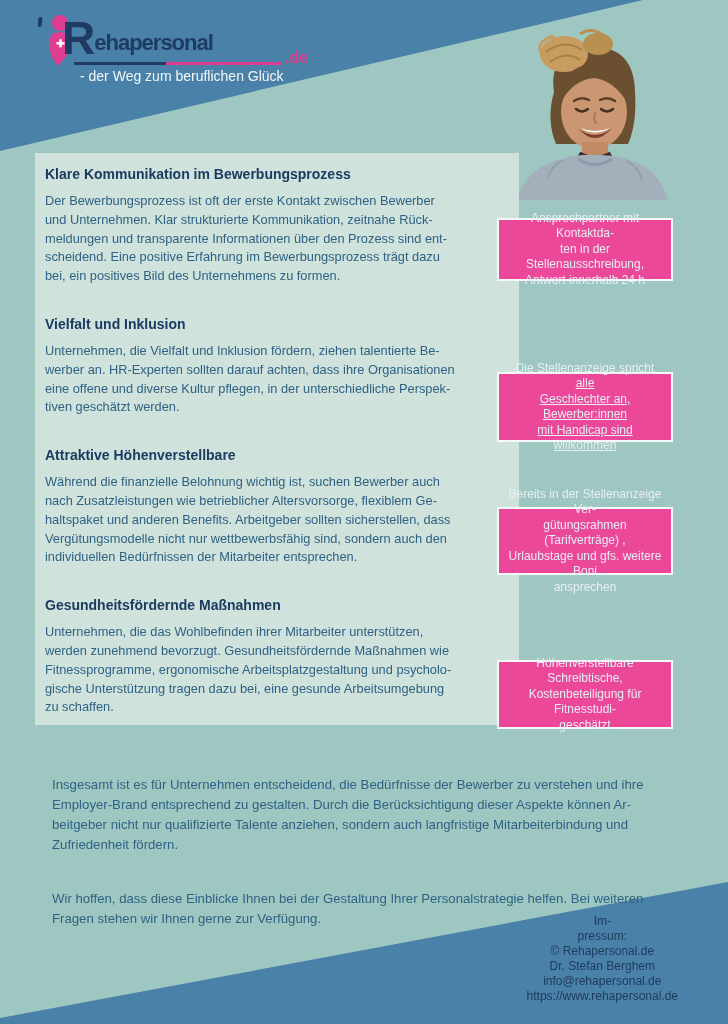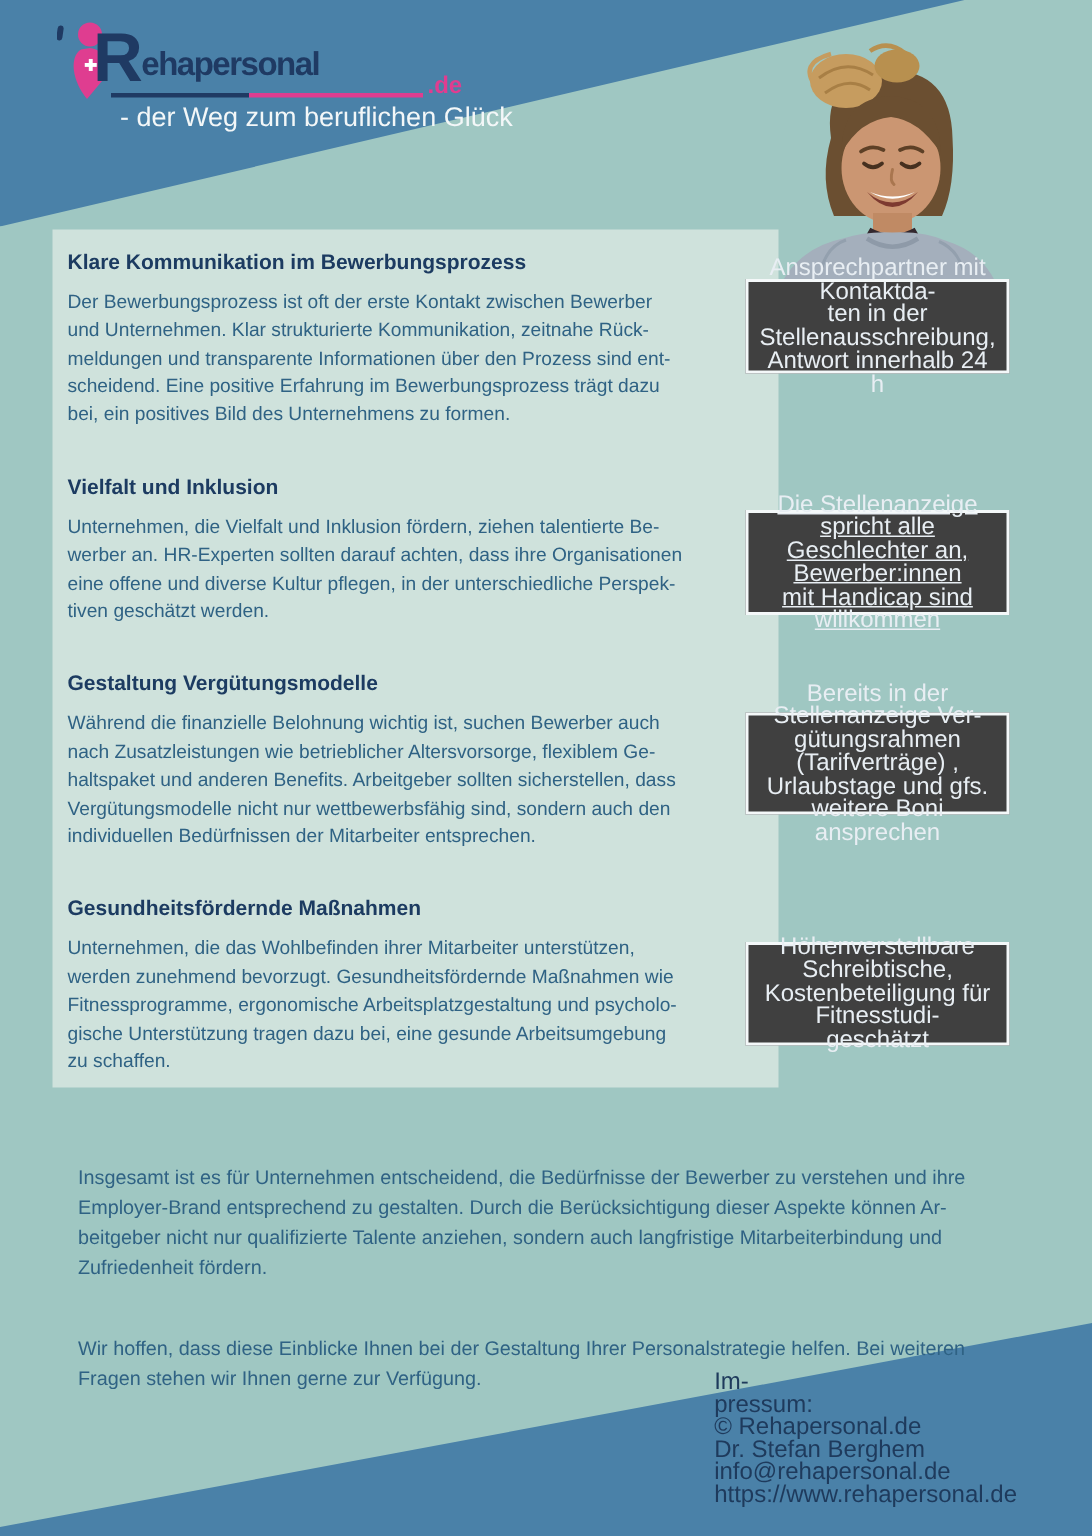--- a/index.html
+++ b/index.html
@@ -13,49 +13,49 @@
 
   
   .logo{position:absolute;left:36px;top:10px;width:300px;height:80px;z-index:3;}
   .logo-pin{position:absolute;left:2px;top:4px;}
   .wordmark{position:absolute;left:26px;top:2px;white-space:nowrap;color:#1f3a63;font-weight:bold;letter-spacing:-1px;}
   .wordmark .first{font-size:46px;line-height:52px;vertical-align:-4px;}
   .wordmark .rest{font-size:22px;line-height:52px;}
   .rule-navy{position:absolute;left:38px;top:52px;width:92px;height:3px;background:#1f3a63;}
   .rule-pink{position:absolute;left:130px;top:52px;width:116px;height:3px;background:#df3d90;}
   .tld{position:absolute;left:249px;top:39px;color:#df3d90;font-weight:bold;font-size:16px;}
-  .tagline{position:absolute;left:44px;top:58px;color:#f3f7f8;font-size:18px;white-space:nowrap;}
+  .tagline{position:absolute;left:44px;top:58px;color:#f3f7f8;font-size:14px;white-space:nowrap;}
 
   
   .avatar{position:absolute;left:492px;top:28px;z-index:1;}
 
   
   .panel{position:absolute;left:35px;top:153px;width:484px;height:572px;background:#cfe2dc;z-index:1;
          padding:12px 6px 0 10px;box-sizing:border-box;}
   .panel h3{margin:0 0 8px 0;font-size:14px;line-height:19px;color:#1c3b61;font-weight:bold;}
   .panel p{margin:0 0 29px 0;font-size:12.8px;line-height:18.8px;color:#2f6284;}
   .prewrap{white-space:pre-line;}
 
   
-  .callout{position:absolute;left:497px;width:176px;background:#404040;border:2px solid #f4f8f9;
+  .callout{position:absolute;left:497px;width:176px;background:#ec4899;border:2px solid #f4f8f9;
            box-sizing:border-box;z-index:2;display:flex;align-items:center;justify-content:center;
-           color:#e8eef3;font-size:16px;line-height:15.5px;text-align:center;padding:4px 6px;}
+           color:#e8eef3;font-size:12px;line-height:15.5px;text-align:center;padding:4px 6px;margin-top:32px;}
   .callout-1{top:186px;height:63px;}
   .callout-2{top:340px;height:70px;text-decoration:underline;}
   .callout-3{top:475px;height:68px;}
   .callout-4{top:628px;height:69px;}
 
   
   .outro{position:absolute;left:52px;width:668px;color:#2f6284;font-size:13.2px;line-height:20px;z-index:1;}
   .outro-1{top:762px;}
   .outro-2{top:876px;}
 
   
-  .impressum{position:absolute;right:50px;top:914px;text-align:left;color:#1e3a5c;
-             font-size:16px;line-height:15px;z-index:2;}
+  .impressum{position:absolute;right:50px;top:914px;text-align:center;color:#1e3a5c;
+             font-size:12px;line-height:15px;z-index:2;}
   .impressum div{white-space:nowrap;}
 </style>
 </head>
 <body>
 
 <div class="page">
 
   <div class="wedge wedge-top"></div>
   <div class="wedge wedge-bottom"></div>
 
@@ -112,21 +112,21 @@
     <p class="prewrap">Der Bewerbungsprozess ist oft der erste Kontakt zwischen Bewerber
 und Unternehmen. Klar strukturierte Kommunikation, zeitnahe Rück-
 meldungen und transparente Informationen über den Prozess sind ent-
 scheidend. Eine positive Erfahrung im Bewerbungsprozess trägt dazu
 bei, ein positives Bild des Unternehmens zu formen.</p>
     <h3>Vielfalt und Inklusion</h3>
     <p class="prewrap">Unternehmen, die Vielfalt und Inklusion fördern, ziehen talentierte Be-
 werber an. HR-Experten sollten darauf achten, dass ihre Organisationen
 eine offene und diverse Kultur pflegen, in der unterschiedliche Perspek-
 tiven geschätzt werden.</p>
-    <h3>Gestaltung Vergütungsmodelle</h3>
+    <h3>Attraktive Höhenverstellbare</h3>
     <p class="prewrap">Während die finanzielle Belohnung wichtig ist, suchen Bewerber auch
 nach Zusatzleistungen wie betrieblicher Altersvorsorge, flexiblem Ge-
 haltspaket und anderen Benefits. Arbeitgeber sollten sicherstellen, dass
 Vergütungsmodelle nicht nur wettbewerbsfähig sind, sondern auch den
 individuellen Bedürfnissen der Mitarbeiter entsprechen.</p>
     <h3>Gesundheitsfördernde Maßnahmen</h3>
     <p class="prewrap">Unternehmen, die das Wohlbefinden ihrer Mitarbeiter unterstützen,
 werden zunehmend bevorzugt. Gesundheitsfördernde Maßnahmen wie
 Fitnessprogramme, ergonomische Arbeitsplatzgestaltung und psycholo-
 gische Unterstützung tragen dazu bei, eine gesunde Arbeitsumgebung

